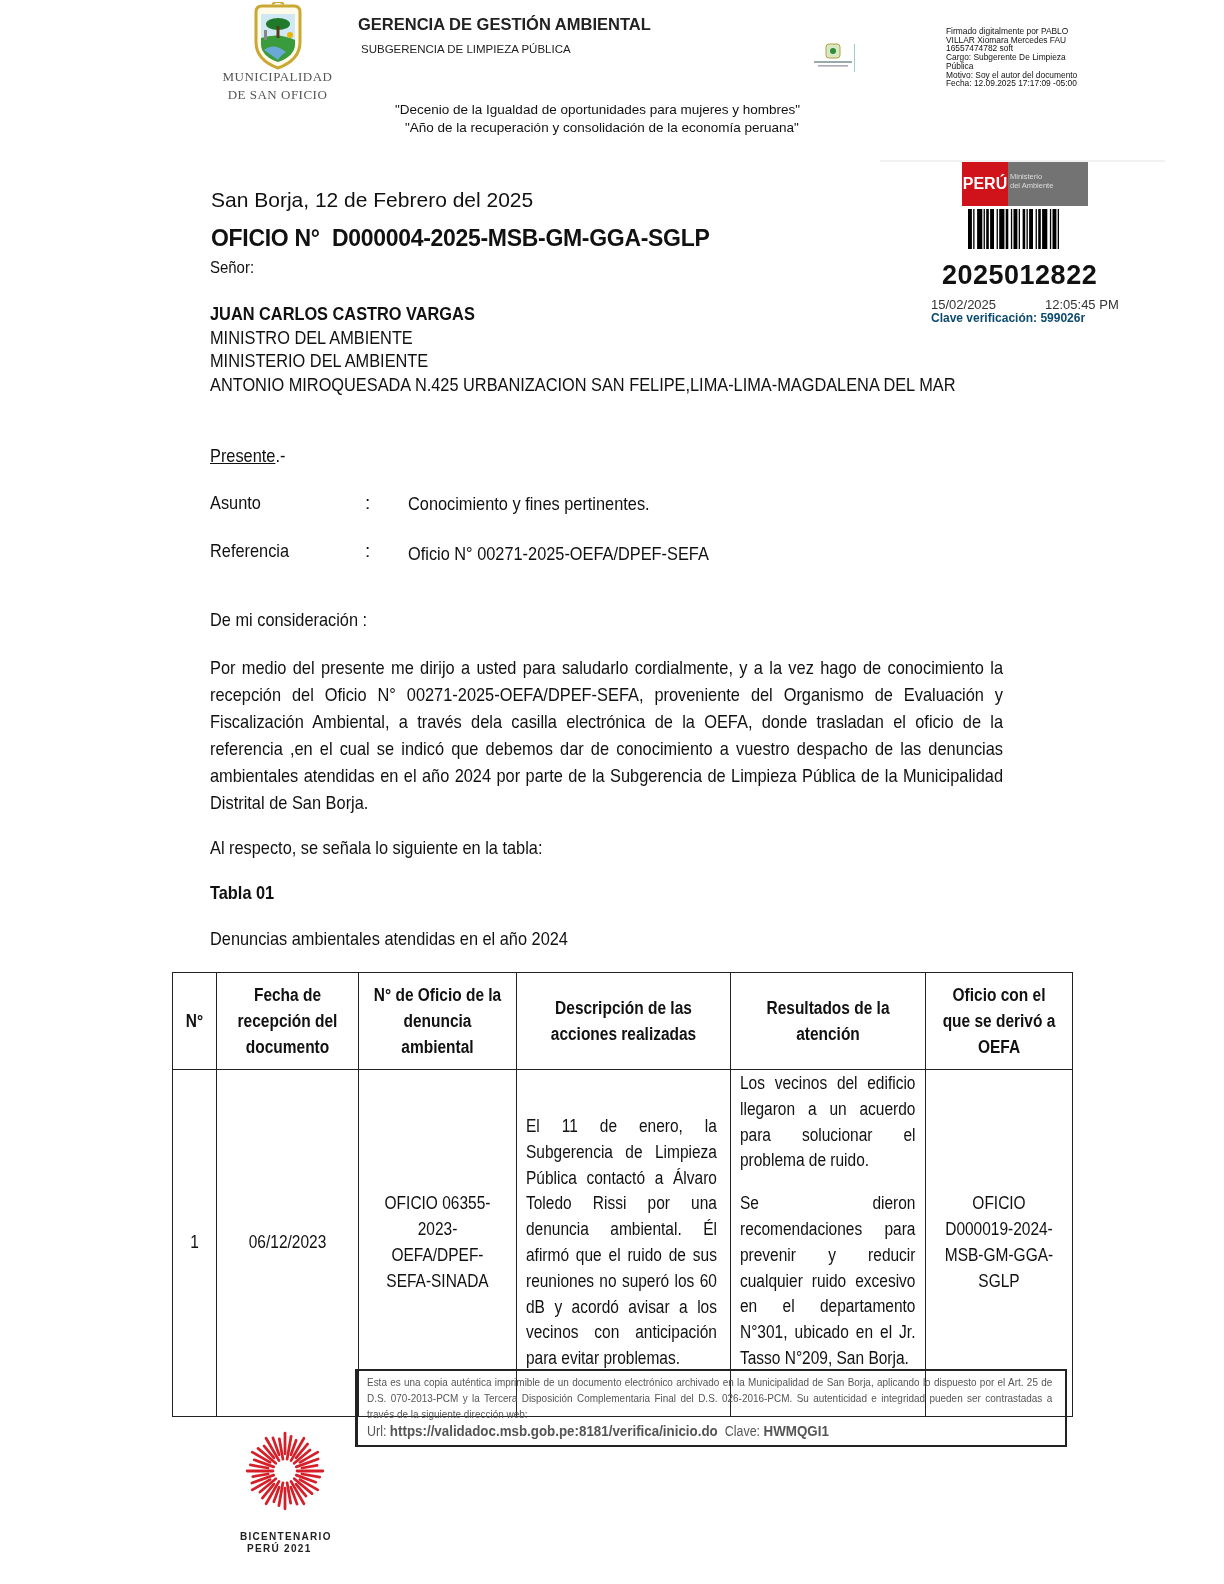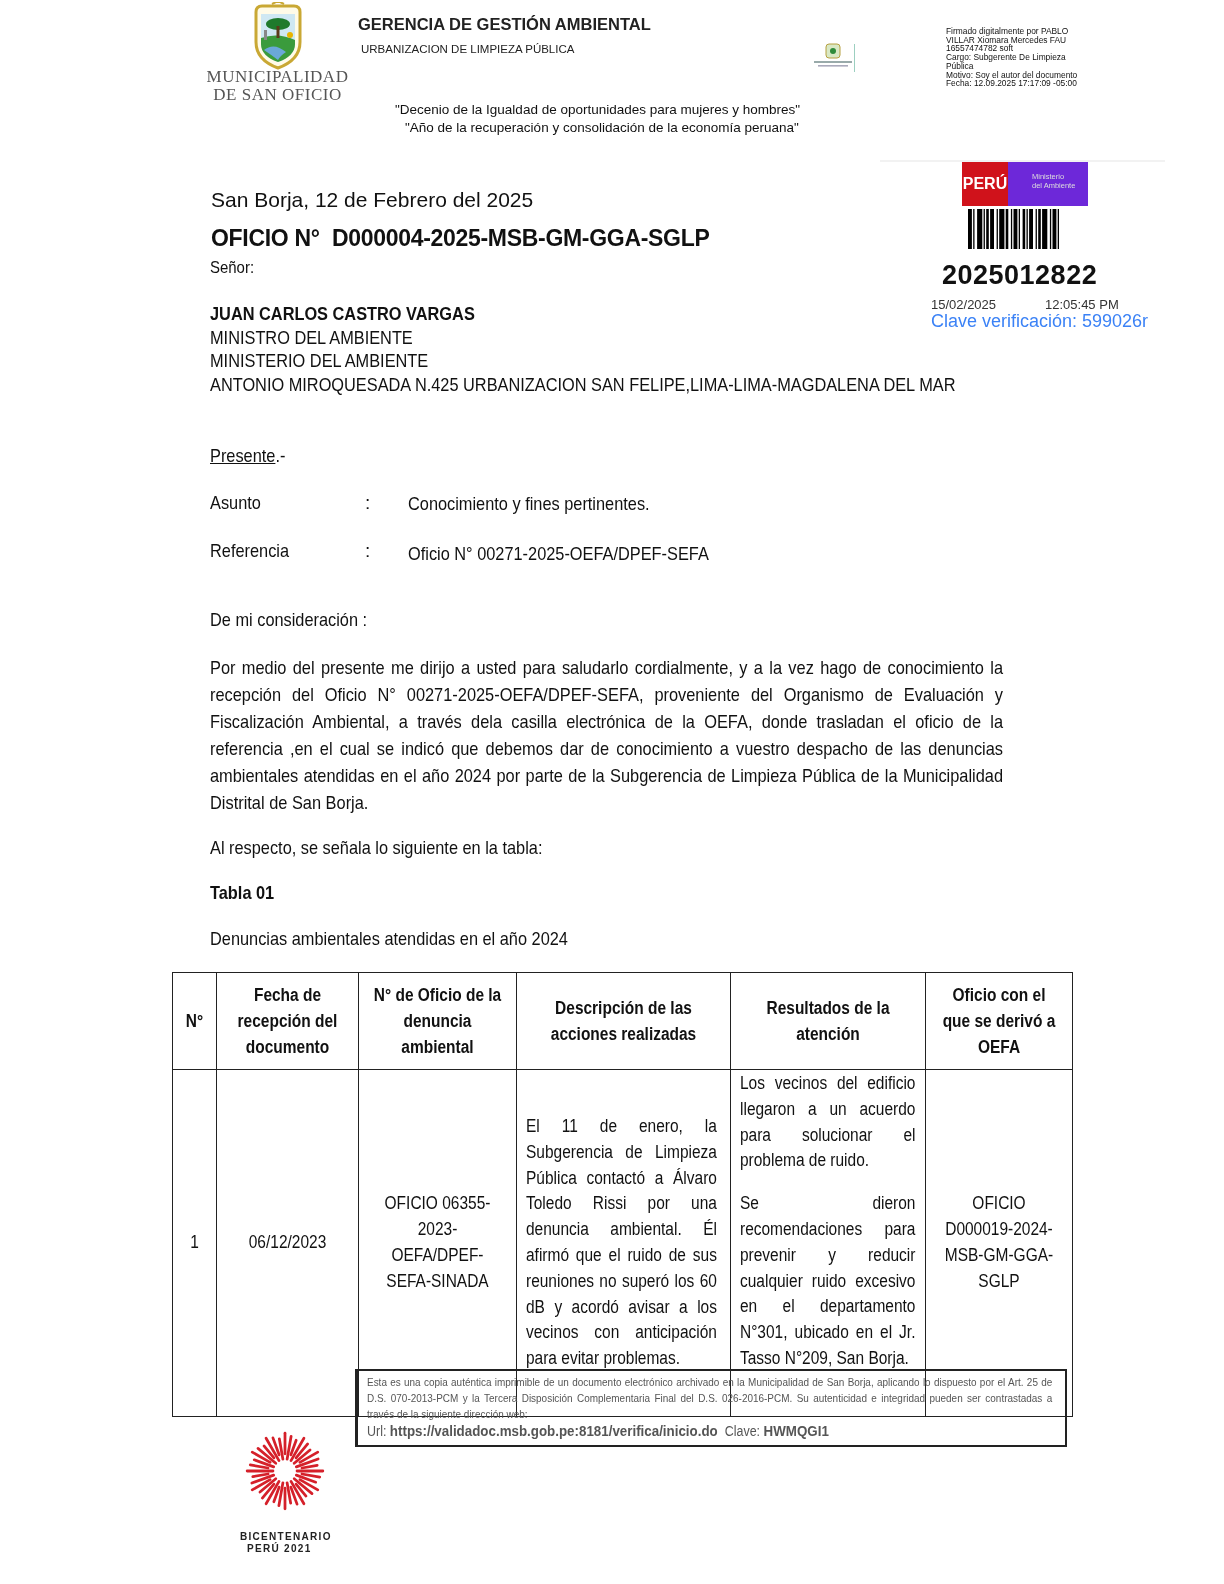--- a/index.html
+++ b/index.html
@@ -3,39 +3,39 @@
 <meta charset="utf-8">
 <style>
   html, body { margin: 0; padding: 0; background: #ffffff; }
   body { width: 1224px; height: 1584px; position: relative; overflow: hidden; font-family: "Liberation Sans", sans-serif; color: #111; }
   .abs { position: absolute; }
   .narrow { font-family: "Liberation Sans", sans-serif; transform-origin: left top; }
 
   
   #logo { left: 205px; top: 2px; width: 145px; height: 105px; }
   #logo .crest { position:absolute; left: 45px; top: 0; width: 56px; height: 68px; }
-  #logo .muni { position:absolute; left: 0; top: 66px; width: 145px; text-align:center; font-family: "Liberation Serif", serif; font-size: 17px; line-height: 18px; color:#555; letter-spacing: 0.5px; }
+  #logo .muni { position:absolute; left: 0; top: 66px; width: 145px; text-align:center; font-family: "Liberation Serif", serif; font-size: 13px; line-height: 18px; color:#555; letter-spacing: 0.5px; }
   #gerencia { left: 358px; top: 15px; font-weight: bold; font-size: 16.5px; color:#222; }
   #subgerencia { left: 361px; top: 43px; font-size: 11.5px; color:#222; }
   #motto1 { left: 395px; top: 102px; font-size: 13.5px; color:#111; }
   #motto2 { left: 405px; top: 120px; font-size: 13.5px; color:#111; }
 
   #sig-logo { left: 812px; top: 42px; width: 45px; height: 32px; }
   #signature { left: 946px; top: 27px; font-size: 8.4px; line-height: 8.7px; color:#111; width: 170px; }
 
   
   #stamp-bar { left: 880px; top: 160px; width: 285px; height: 2px; background:#f2f2f2; }
   #peru-badge { left: 962px; top: 162px; width: 126px; height: 44px; display:flex; }
   #peru-badge .red { width: 46px; background:#d0121b; color:#fff; font-weight:bold; font-size: 16px; display:flex; align-items:center; justify-content:center; }
-  #peru-badge .dark { flex:1; background:#6d28d9; color:#ddd; font-size: 7.5px; line-height: 9px; padding: 10px 0 0 24px; }
+  #peru-badge .dark { flex:1; background:#737373; color:#ddd; font-size: 7.5px; line-height: 9px; padding: 10px 0 0 2px; }
   #barcode { left: 968px; top: 209px; width: 138px; height: 40px; }
   #reg-number { left: 942px; top: 260px; font-weight: bold; font-size: 27px; letter-spacing: 0.5px; color:#111; }
   #reg-date { left: 931px; top: 297px; font-size: 13px; color:#333; }
   #reg-time { left: 1045px; top: 297px; font-size: 13px; color:#333; }
-  #reg-key { left: 931px; top: 311px; font-size: 18px; color:#3b82f6; }
+  #reg-key { left: 931px; top: 311px; font-size: 12px; color:#0c4a6e;font-weight:bold; }
 
   
   #place-date { left: 211px; top: 188px; font-size: 21px; }
   #oficio-title { left: 211px; top: 225px; font-size: 23px; font-weight: bold; letter-spacing: -0.3px; }
   #senor { left: 210px; top: 258px; font-size: 17px; transform: scaleX(0.88); }
   .addr { left: 210px; font-size: 19px; transform: scaleX(0.86); transform-origin: left top; white-space: nowrap; }
   #addr-name { top: 303px; font-weight: bold; }
   #addr-l1 { top: 327px; }
   #addr-l2 { top: 350px; }
   #addr-l3 { top: 374px; }
@@ -95,21 +95,21 @@
     <circle cx="40" cy="33" r="3" fill="#e8b400"></circle>
     <path d="M22 2 L28 -1 L34 2" stroke="#c9a834" stroke-width="2" fill="none"></path>
   </svg>
   <div class="muni">
     <div>MUNICIPALIDAD</div>
     <div>DE SAN OFICIO</div>
   </div>
 </div>
 
 <div id="gerencia" class="abs">GERENCIA DE GESTIÓN AMBIENTAL</div>
-<div id="subgerencia" class="abs">URBANIZACION DE LIMPIEZA PÚBLICA</div>
+<div id="subgerencia" class="abs">SUBGERENCIA DE LIMPIEZA PÚBLICA</div>
 <div id="motto1" class="abs">"Decenio de la Igualdad de oportunidades para mujeres y hombres"</div>
 <div id="motto2" class="abs">"Año de la recuperación y consolidación de la economía peruana"</div>
 
 <svg id="sig-logo" class="abs" viewBox="0 0 45 32">
   <rect x="14" y="2" width="14" height="14" rx="3" fill="#d9e8c4" stroke="#b5a040" stroke-width="1"></rect>
   <circle cx="21" cy="9" r="3" fill="#2e8b3a"></circle>
   <rect x="2" y="19" width="38" height="2" fill="#9aa"></rect>
   <rect x="6" y="23" width="30" height="1.6" fill="#aab"></rect>
   <rect x="42" y="2" width="1" height="28" fill="#9ccfc0"></rect>
 </svg>

